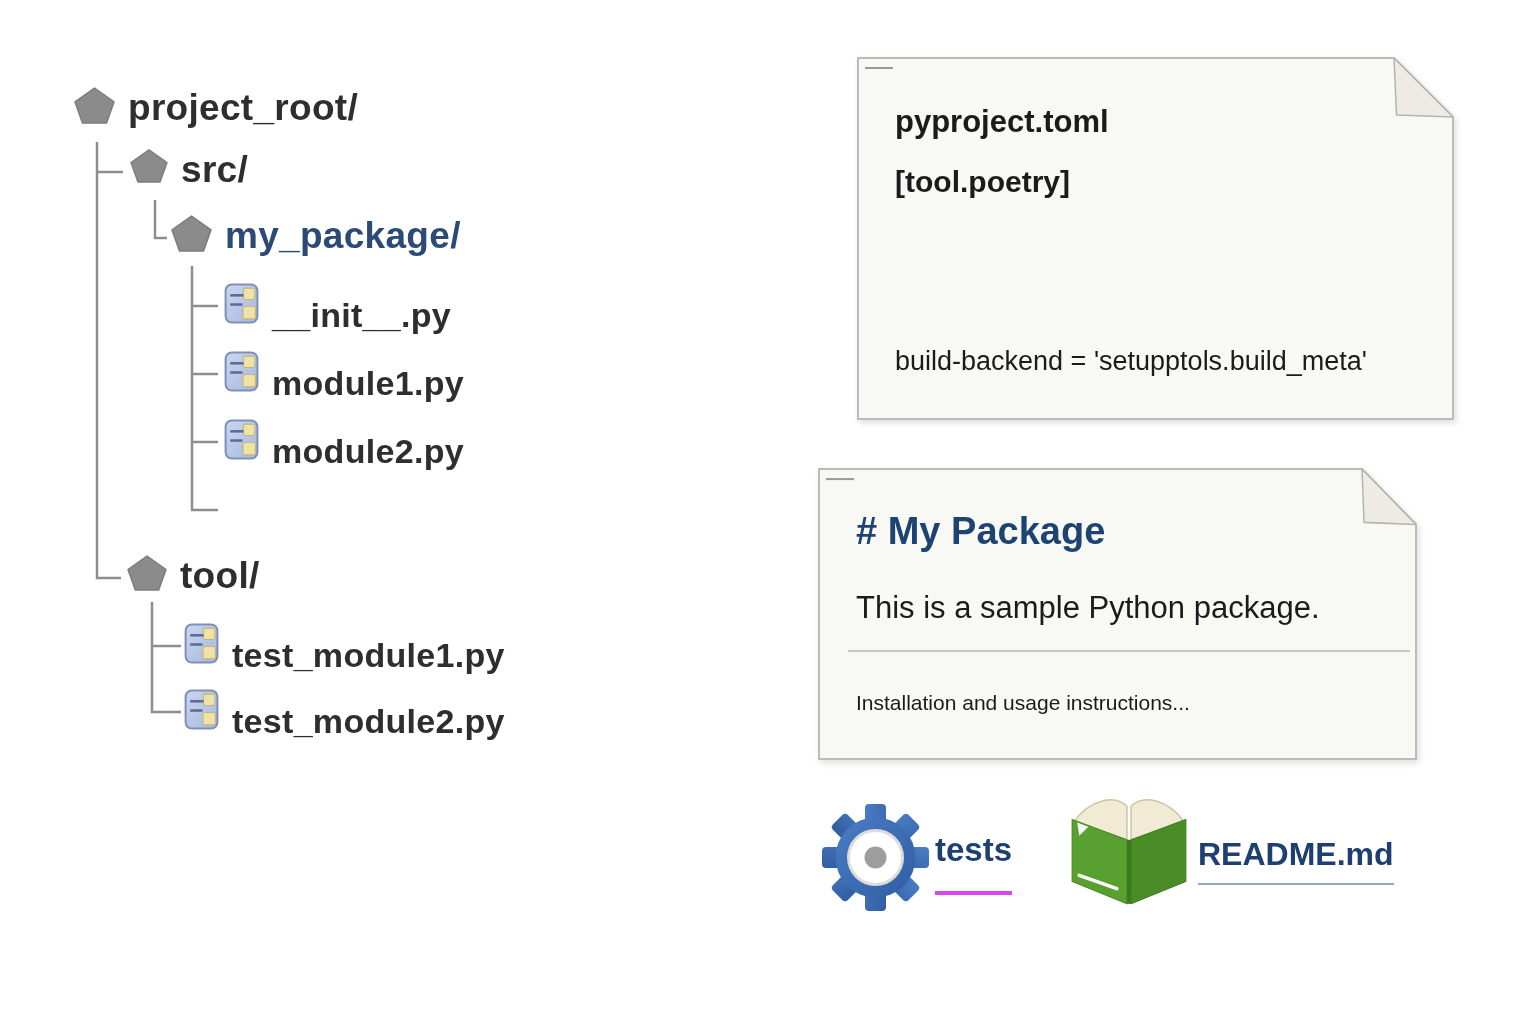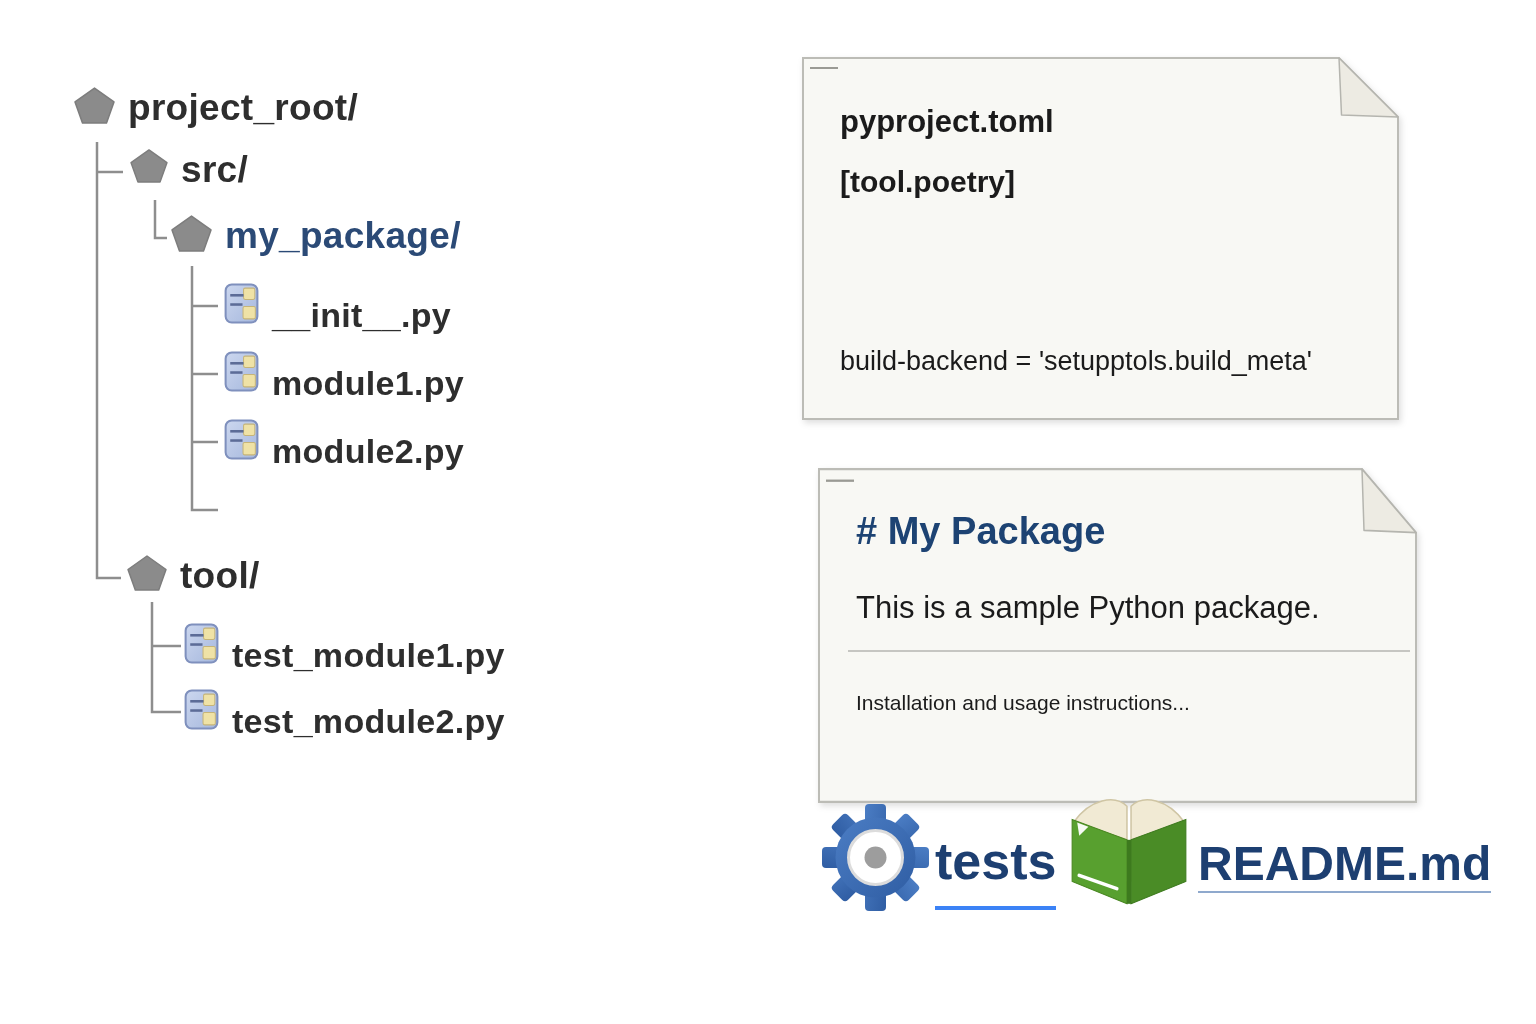--- a/index.html
+++ b/index.html
@@ -26,22 +26,22 @@
   #py-l4 { top:289px; font-size:27px; font-weight:500; }
   #readme-heading { top:42px;  font-size:38px; font-weight:700; color:#1d4373; }
   #readme-body    { top:122px; font-size:31px; font-weight:500;text-align:right; }
   #readme-footer  { top:223px; font-size:21px; font-weight:500; }
   .divider { position:absolute; left:30px; top:182px; width:562px; height:2px;
              background:#c6c6c2; z-index:1; }
   
   .bottom-icon { position:absolute; }
   .link-label { position:absolute; color:#1d3f71; font-weight:700; white-space:nowrap;
                 cursor:pointer; }
-  #tests-label  { left:935px;  top:831px; font-size:52px; border-bottom:4px solid #3b82f6; padding-bottom:15px; }
-  #readme-label { left:1198px; top:836px; font-size:48px; border-bottom:2px solid #8fa9cd; padding-bottom:0; }
+  #tests-label  { left:935px;  top:831px; font-size:33px; border-bottom:4px solid #d946ef; padding-bottom:22px; }
+  #readme-label { left:1198px; top:836px; font-size:32px; border-bottom:2px solid #8fa9cd; padding-bottom:10px; }
 </style>
 </head>
 <body>
 
 <div class="stage">
 
   <svg width="0" height="0" style="position:absolute" aria-hidden="true">
     <defs>
       <linearGradient id="fileGrad" x1="0" y1="0" x2="1" y2="1">
         <stop offset="0" stop-color="#ccd7ef"></stop>
@@ -145,32 +145,32 @@
     <svg class="ticon" width="35" height="41" viewBox="0 0 34 40">
       <rect x="1.5" y="1.5" width="31" height="37" rx="6" fill="url(#fileGrad)" stroke="#7f90bd" stroke-width="2"></rect>
       <rect x="19" y="5" width="11" height="11" rx="1.5" fill="#efe2a6" stroke="#c6b478"></rect>
       <path d="M6,12 H19" stroke="#5c6c97" stroke-width="2.5"></path>
       <path d="M6,21 H18" stroke="#5c6c97" stroke-width="2.5"></path>
       <rect x="18.5" y="23" width="12" height="12" rx="1.5" fill="#efe2a6" stroke="#c6b478"></rect>
     </svg>
     <span class="tlabel">test_module2.py</span>
   </div>
 
-  <div class="card" style="left:802px;top:57px;width:597px;height:363px">
+  <div class="card" style="left:857px;top:57px;width:597px;height:363px">
     <svg class="paper" viewBox="0 0 597 363" preserveAspectRatio="none">
       <path d="M1,1 H537 L596,60 V362 H1 Z" fill="#f8f8f4" stroke="#bcbcb6" stroke-width="2"></path>
       <path d="M537,1 L539.5,58 L596,60 Z" fill="#edebe3" stroke="#b5b5af" stroke-width="1.5" stroke-linejoin="round"></path>
       <path d="M8,11 H36" stroke="#9a9a94" stroke-width="2"></path>
     </svg>
     <div class="card-line" id="py-l0">pyproject.toml</div>
     <div class="card-line" id="py-l1">[tool.poetry]</div>
     <div class="card-line" id="py-l4">build-backend = 'setupptols.build_meta'</div>
   </div>
 
-  <div class="card" style="left:818px;top:468px;width:599px;height:335px">
+  <div class="card" style="left:818px;top:468px;width:599px;height:292px">
     <svg class="paper" viewBox="0 0 599 290" preserveAspectRatio="none">
       <path d="M1,1 H544 L598,56 V289 H1 Z" fill="#f8f8f4" stroke="#bcbcb6" stroke-width="2"></path>
       <path d="M544,1 L546,54 L598,56 Z" fill="#edebe3" stroke="#b5b5af" stroke-width="1.5" stroke-linejoin="round"></path>
       <path d="M8,11 H36" stroke="#9a9a94" stroke-width="2"></path>
     </svg>
     <div class="card-line" id="readme-heading"># My Package</div>
     <div class="card-line" id="readme-body">This is a sample Python package.</div>
     <div class="divider"></div>
     <div class="card-line" id="readme-footer">Installation and usage instructions...</div>
   </div>

